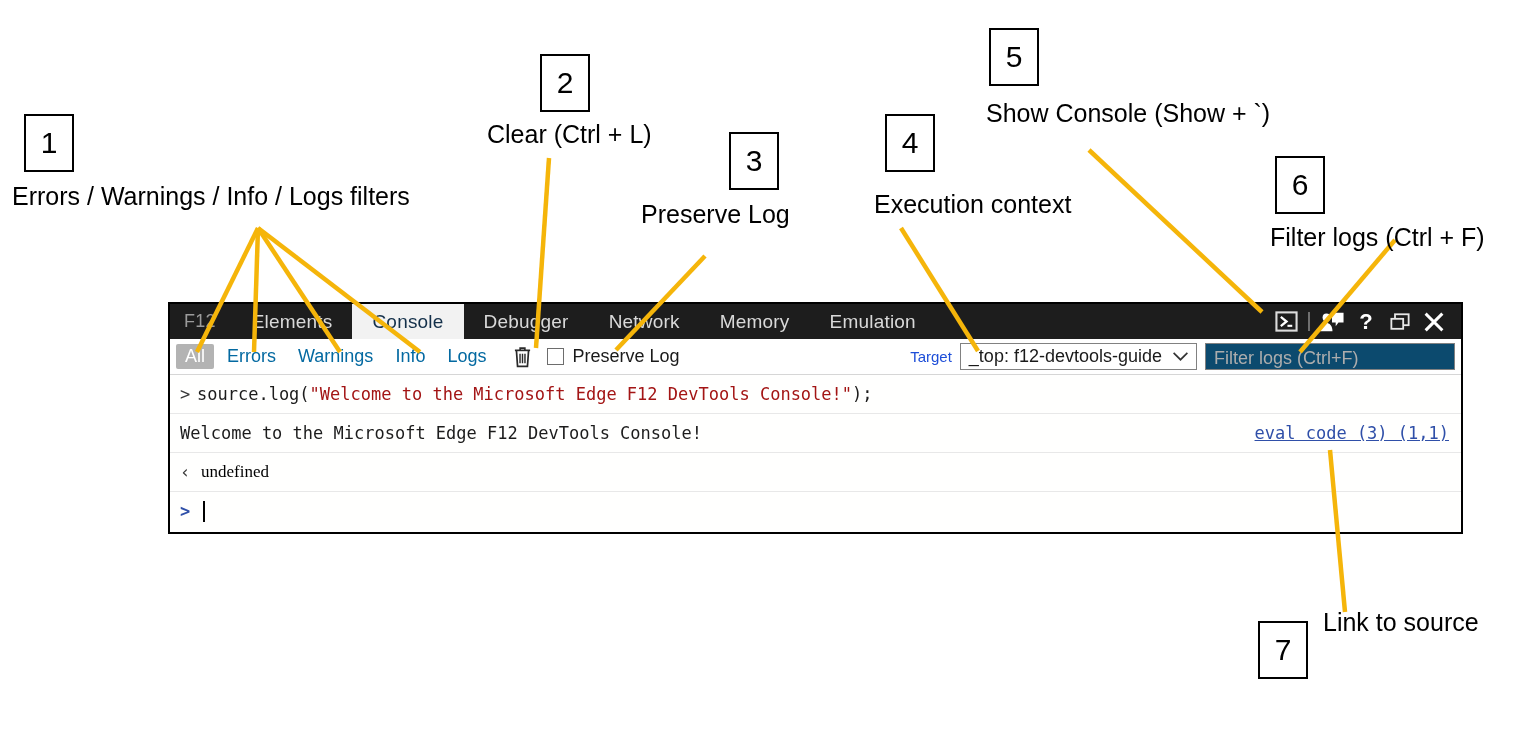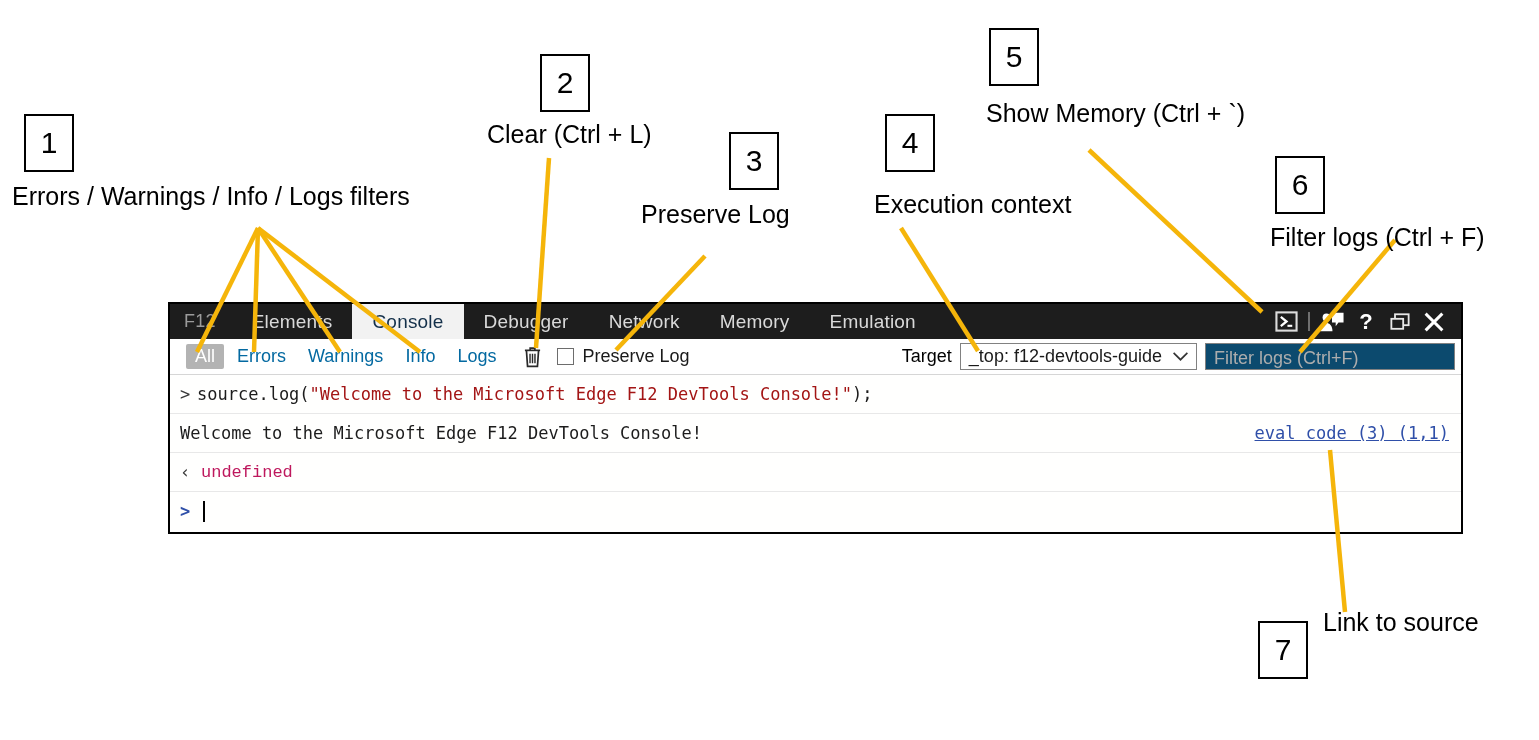--- a/index.html
+++ b/index.html
@@ -116,21 +116,21 @@
     background: #6f6f6f;
   }
 
   
   .filterbar {
     height: 35px;
     background: #ffffff;
     border-bottom: 1px solid #d6d6d6;
     display: flex;
     align-items: center;
-    padding-left: 16px;
+    padding-left: 6px;
     position: relative;
   }
   .fbtn {
     font-size: 18px;
     color: #0369a1;
     padding: 2px 9px;
     margin-right: 4px;
     border-radius: 2px;
     white-space: nowrap;
     font-family: "Liberation Sans", sans-serif;
@@ -160,22 +160,22 @@
     background: #fff;
     box-sizing: border-box;
   }
   .chk-label {
     font-size: 18px;
     color: #1a1a1a;
     white-space: nowrap;
   }
   .fb-spacer { flex: 1 1 auto; }
   .target-label {
-    font-size: 18px;
-    color: #000000;
+    font-size: 15px;
+    color: #1d4ed8;
     margin-right: 8px;
     white-space: nowrap;
   }
   .target-select {
     height: 27px;
     min-width: 234px;
     border: 1.6px solid #818181;
     background: #ffffff;
     display: flex;
     align-items: center;
@@ -232,23 +232,23 @@
   }
   .str { color: #a31515; }
   .out-text {
     font-size: 17px;
     color: #1c1c1c;
     white-space: pre;
     font-family: "DejaVu Sans Mono", "Liberation Mono", monospace;
   }
   .undef {
     font-size: 17px;
-    color: #be185d;
+    color: #000000;
     margin-left: 4px;
-    font-family: Liberation Mono, monospace;
+    font-family: Liberation Serif, serif;
   }
   .src-link {
     position: absolute;
     right: 12px;
     top: 50%;
     transform: translateY(-50%);
     font-size: 17px;
     color: #2f4fa8;
     text-decoration: underline;
     font-family: "DejaVu Sans Mono", "Liberation Mono", monospace;
@@ -301,21 +301,21 @@
   <div class="callout-text" style="left:641px; top:200px;">Preserve Log</div>
 </div>
 
 <div class="callout">
   <div class="callout-num" style="left:885px; top:114px; width:46px; height:54px;">4</div>
   <div class="callout-text" style="left:874px; top:190px;">Execution context</div>
 </div>
 
 <div class="callout">
   <div class="callout-num" style="left:989px; top:28px; width:46px; height:54px;">5</div>
-  <div class="callout-text" style="left:986px; top:99px;">Show Memory (Ctrl + `)</div>
+  <div class="callout-text" style="left:986px; top:99px;">Show Console (Show + `)</div>
 </div>
 
 <div class="callout">
   <div class="callout-num" style="left:1275px; top:156px; width:46px; height:54px;">6</div>
   <div class="callout-text" style="left:1270px; top:223px;">Filter logs (Ctrl + F)</div>
 </div>
 
 <div class="callout">
   <div class="callout-num" style="left:1258px; top:621px; width:46px; height:54px;">7</div>
   <div class="callout-text" style="left:1323px; top:608px;">Link to source</div>

